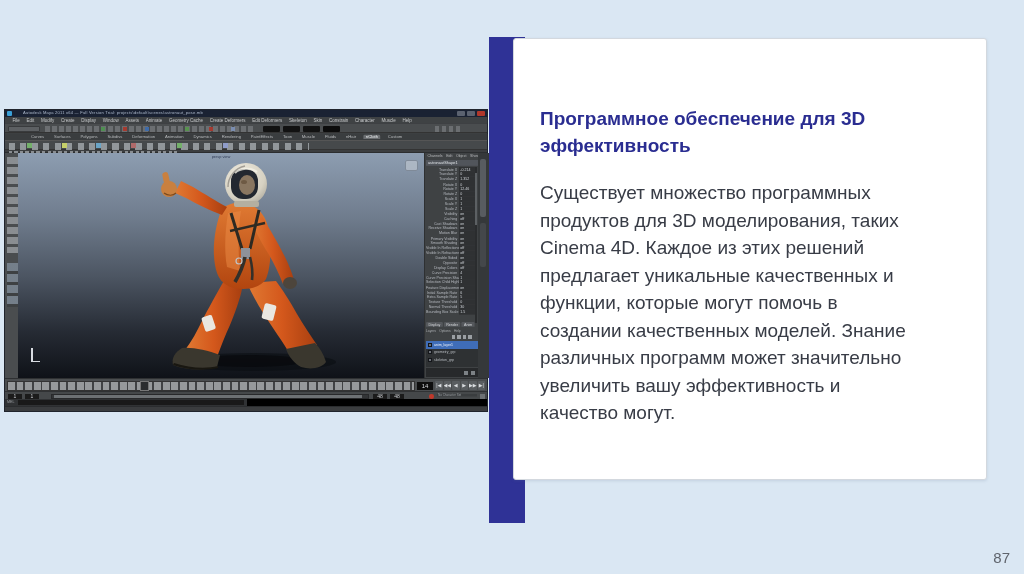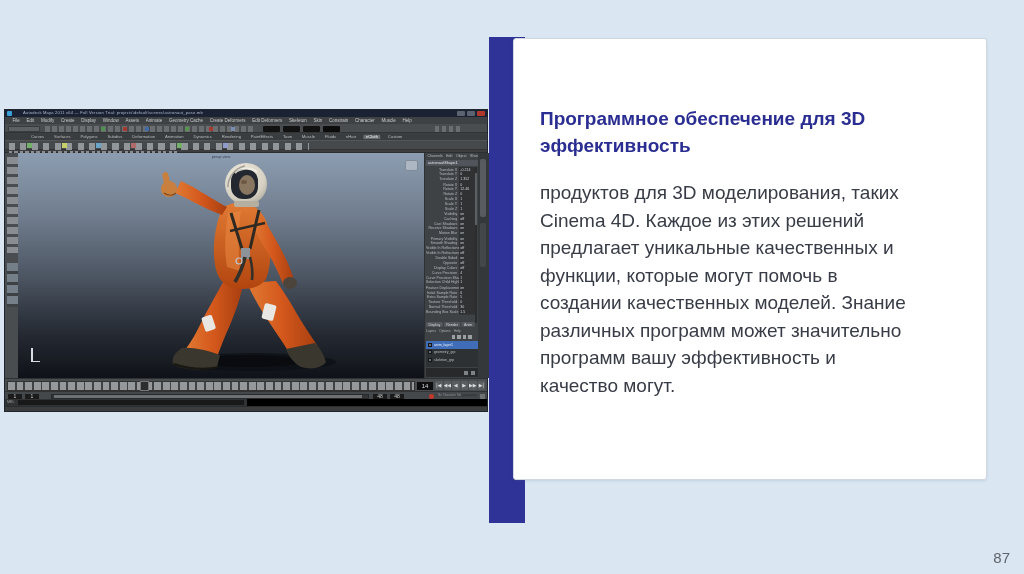--- a/index.html
+++ b/index.html
@@ -521,25 +521,26 @@
   <div class="abs accent-bar"></div>
 
   <div class="abs card">
     <div class="card-title">
 
     <div>Программное обеспечение для 3D</div>
         <div>эффективность</div>
       </div>
     <div class="card-body">
 
+    <div>Существует множество программных</div>
         <div>продуктов для 3D моделирования, таких</div>
         <div>Cinema 4D. Каждое из этих решений</div>
         <div>предлагает уникальные качественных и</div>
         <div>функции, которые могут помочь в</div>
         <div>создании качественных моделей. Знание</div>
         <div>различных программ может значительно</div>
-        <div>программ вашу эффективность и</div>
+        <div>увеличить вашу эффективность и</div>
         <div>качество могут.</div>
       </div>
   </div>
 
   <div class="abs page-number">87</div>
 </div>
 
 </body></html>

